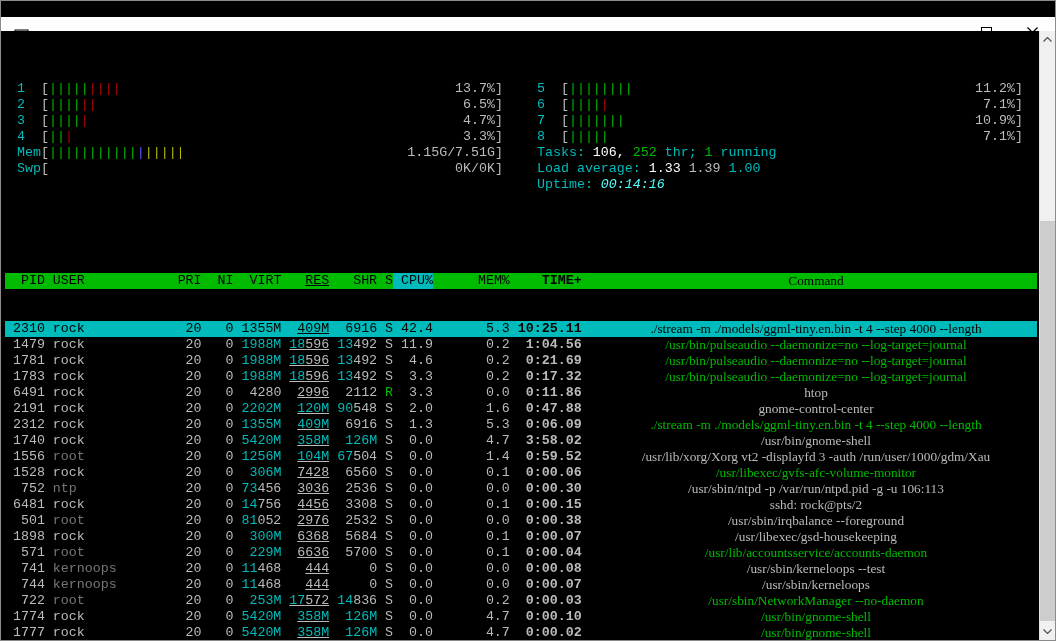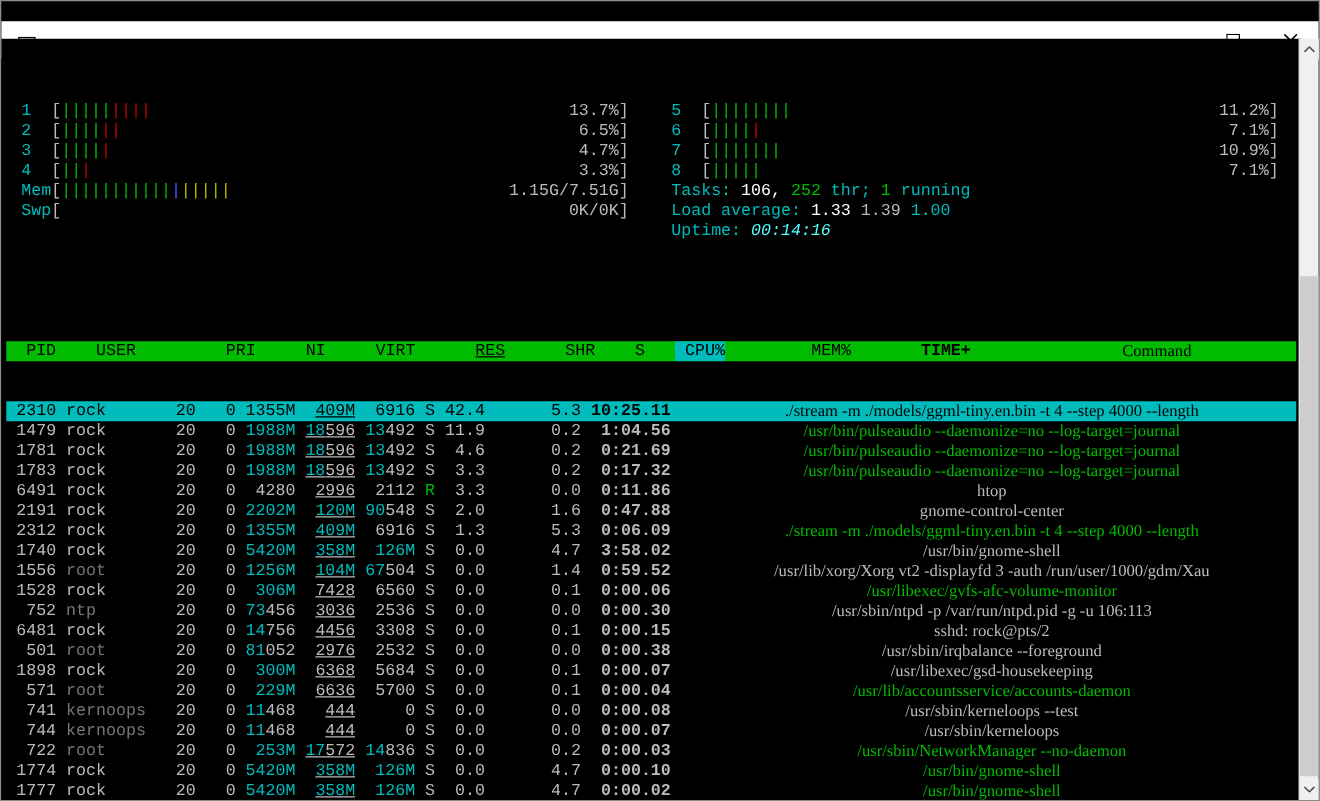--- a/index.html
+++ b/index.html
@@ -35,29 +35,29 @@
   .meters{display:flex;padding-left:12px;column-gap:34px;}
   .mcol{width:486px;flex:none;}
   .mline{display:flex;height:16px;overflow:hidden;}
   .mlabel{width:3ch;flex:none;color:var(--t-cyan);}
   .brk{flex:none;color:var(--t-white);}
   .bars{flex:1;overflow:hidden;}
   .mval{flex:none;}
   .tline{height:16px;overflow:hidden;}
   .spacer{height:16px;}
   
-  .phead{display:flex;height:16px;background:var(--t-green);color:#000;overflow:hidden;gap:24px;}
+  .phead{display:flex;height:16px;background:var(--t-green);color:#000;overflow:hidden;}
   .phead .c{color:#000;}
   .phead .hsort{background:var(--t-cyan);}
   .prow{display:flex;height:16px;overflow:hidden;}
   .prow.sel{background:var(--t-cyan);}
   .prow.sel .c, .prow.sel .c span{color:#000 !important;}
   .c{white-space:pre;overflow:hidden;flex:none;text-align:right;}
   .c.pid{width:5ch;} .c.user{width:10ch;text-align:left;padding-left:1ch;}
-  .c.pri{width:4ch;} .c.ni{width:4ch;} .c.virt{width:6ch;} .c.res{width:6ch;text-decoration:underline;}
+  .c.pri{width:4ch;margin-left:45px;} .c.ni{width:4ch;} .c.virt{width:6ch;} .c.res{width:6ch;text-decoration:underline;}
   .c.shr{width:6ch;} .c.st{width:2ch;} .c.cpu{width:5ch;} .c.mem{width:5ch;margin-left:37px;}
   .c.time{width:9ch;font-weight:bold;} .c.cmd{flex:1;text-align:center;padding-left:2ch;font-family:Liberation Serif, serif;}
   
   .scrollbar{position:absolute;top:30px;right:0;bottom:0;width:16px;background:#f0f0f0;border-left:1px solid #e2e2e2;}
   .sb-btn{position:absolute;left:0;right:0;height:17px;display:flex;align-items:center;justify-content:center;background:#f0f0f0;}
   .sb-up{top:0;} .sb-down{bottom:0;}
   .sb-thumb{position:absolute;left:0;right:0;top:190px;height:400px;background:#cdcdcd;}
 </style>
 </head>
 <body>

